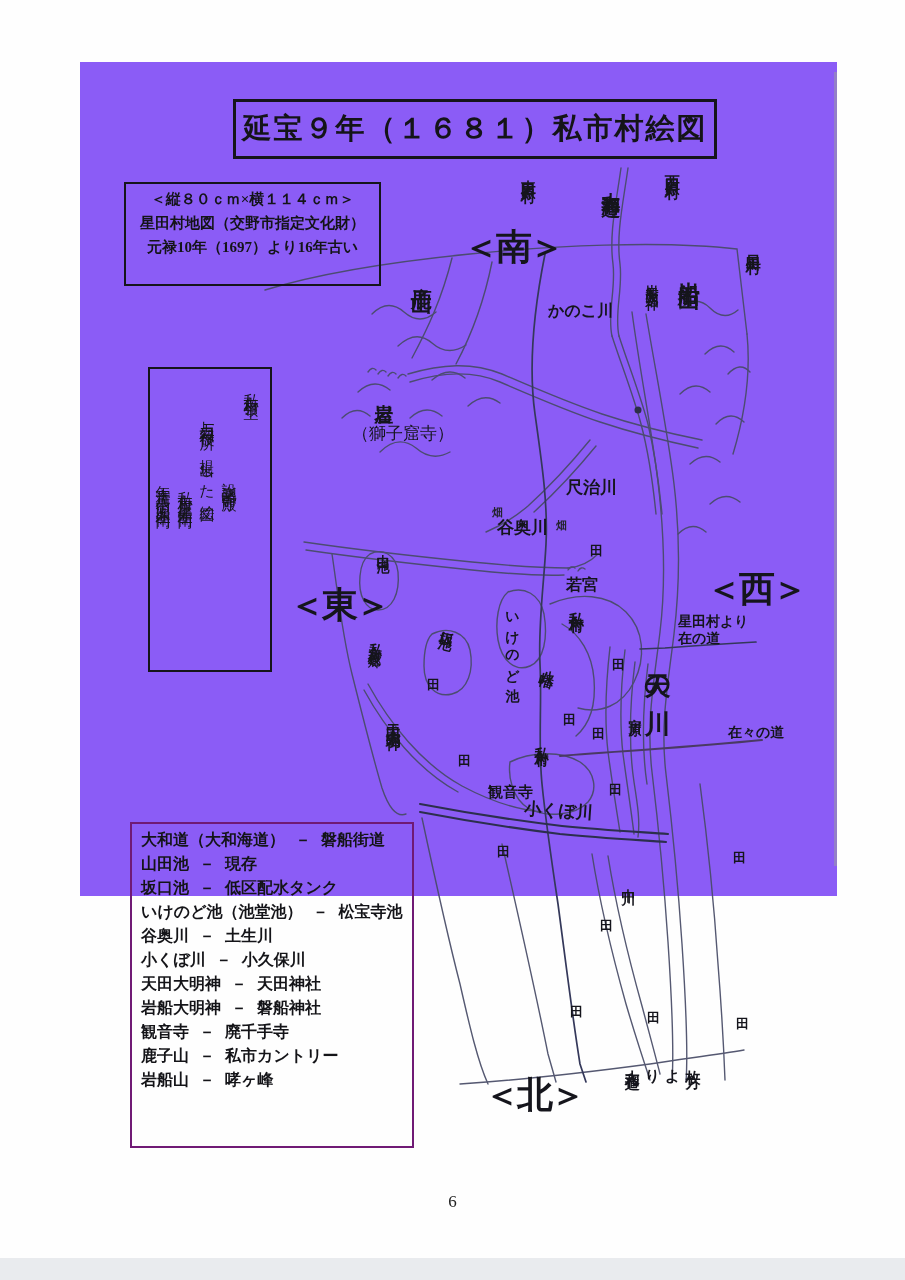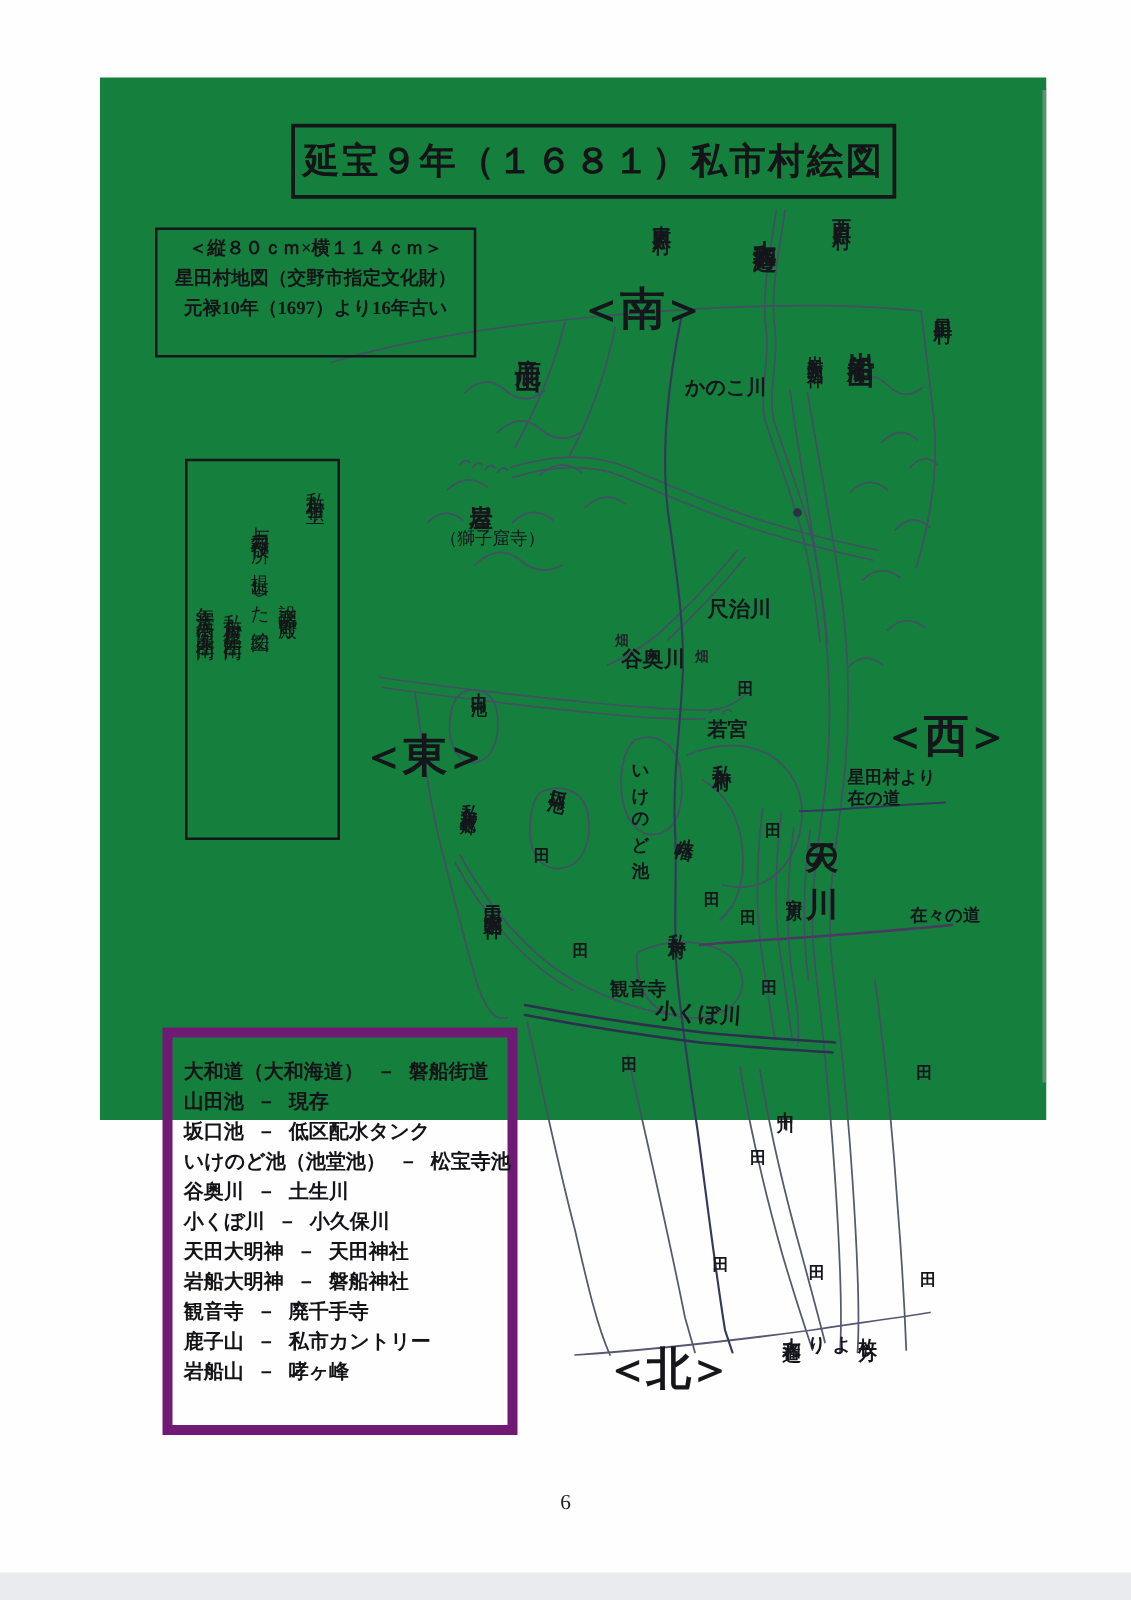--- a/index.html
+++ b/index.html
@@ -2,21 +2,21 @@
 <html><head>
 <meta charset="utf-8">
 <style>
   html,body{margin:0;padding:0;}
   body{
     width:905px;height:1280px;position:relative;background:#fefefe;
     font-family:"Liberation Sans",sans-serif;color:#141418;overflow:hidden;
   }
   .sheet{
     position:absolute;left:80px;top:62px;width:757px;height:834px;
-    background:#15803d;
+    background:#8b5cf6;
   }
   .sheet-edge{position:absolute;right:0;top:10px;bottom:30px;width:3px;background:#9a9da3;opacity:.55;}
   .bottom-band{position:absolute;left:0;right:0;bottom:0;height:22px;background:#e9ebee;}
   .title-box{
     position:absolute;left:153px;top:37px;width:478px;height:54px;
     border:3px solid #15151a;display:flex;align-items:center;justify-content:center;
     font-family:"Liberation Serif",serif;font-weight:700;font-size:29px;letter-spacing:2px;
   }
   .info-box{
     position:absolute;left:44px;top:120px;width:257px;height:104px;
@@ -26,21 +26,21 @@
   }
   .prov-box{
     position:absolute;left:68px;top:305px;width:124px;height:305px;
     border:2px solid #15151a;box-sizing:border-box;padding:6px 8px;
     writing-mode:vertical-rl;text-orientation:upright;
     font-family:"Liberation Serif",serif;font-size:15px;letter-spacing:3px;
   }
   .prov-col{line-height:22px;}
   .legend-box{
     position:absolute;left:50px;top:760px;width:284px;height:326px;
-    border:8px solid #701a75;box-sizing:border-box;padding:16px 9px;
+    border:2px solid #701a75;box-sizing:border-box;padding:4px 9px;
     font-size:16px;font-weight:700;
   }
   .legend-row{line-height:24px;white-space:nowrap;}
   .legend-row .sep{margin:0 10px;}
   .map-label{
     position:absolute;font-weight:700;color:#15151c;line-height:1.18;
     white-space:pre-line;transform-origin:top left;
   }
   .map-label.v{writing-mode:vertical-rl;text-orientation:upright;letter-spacing:3px;line-height:1.35;}
   .map-label.compass{letter-spacing:-3px;font-weight:700;}
@@ -193,21 +193,21 @@
       <span class="map-label compass" style="left: 404px; top: 1012px; font-size: 36px;">＜北＞</span>
       <span class="map-label v" style="left: 438px; top: 106px; font-size: 15px;">東田原村</span>
       <span class="map-label v" style="left: 518px; top: 114px; font-size: 19px;">大和海道</span>
       <span class="map-label v" style="left: 582px; top: 102px; font-size: 15px;">西田原村</span>
       <span class="map-label v" style="left: 663px; top: 180px; font-size: 15px;">星田村</span>
       <span class="map-label v" style="left: 594px; top: 202px; font-size: 22px;">岩船山</span>
       <span class="map-label v" style="left: 563px; top: 212px; font-size: 13px;">岩船大明神</span>
       <span class="map-label v" style="left: 327px; top: 208px; font-size: 21px;">鹿子山</span>
       <span class="map-label" style="left: 468px; top: 240px; font-size: 16px;">かのこ川</span>
       <span class="map-label v" style="left: 291px; top: 326px; font-size: 19px;">岩屋</span>
-      <span class="map-label serif" style="left: 272px; top: 362px; font-size: 14px; font-weight: 400;">（獅子窟寺）</span>
+      <span class="map-label serif" style="left: 272px; top: 362px; font-size: 17px; font-weight: 400;">（獅子窟寺）</span>
       <span class="map-label" style="left: 486px; top: 416px; font-size: 17px;">尺治川</span>
       <span class="map-label" style="left: 417px; top: 456px; font-size: 17px;">谷奥川</span>
       <span class="map-label" style="left: 486px; top: 514px; font-size: 16px;">若宮</span>
       <span class="map-label v" style="left: 486px; top: 538px; font-size: 15px;">私市村</span>
       <span class="map-label v" style="left: 294px; top: 482px; font-size: 13px;">山田池</span>
       <span class="map-label v" style="left: 362px; top: 556px; font-size: 14px; transform: rotate(14deg);">坂口池</span>
       <span class="map-label v" style="left: 423px; top: 540px; font-size: 14px;">いけのど池</span>
       <span class="map-label v" style="left: 463px; top: 594px; font-size: 15px; transform: rotate(16deg);">八幡</span>
       <span class="map-label v" style="left: 288px; top: 570px; font-size: 13px; transform: rotate(5deg);">私市村枝郷</span>
       <span class="map-label" style="left: 598px; top: 551px; font-size: 14px;">星田村より

